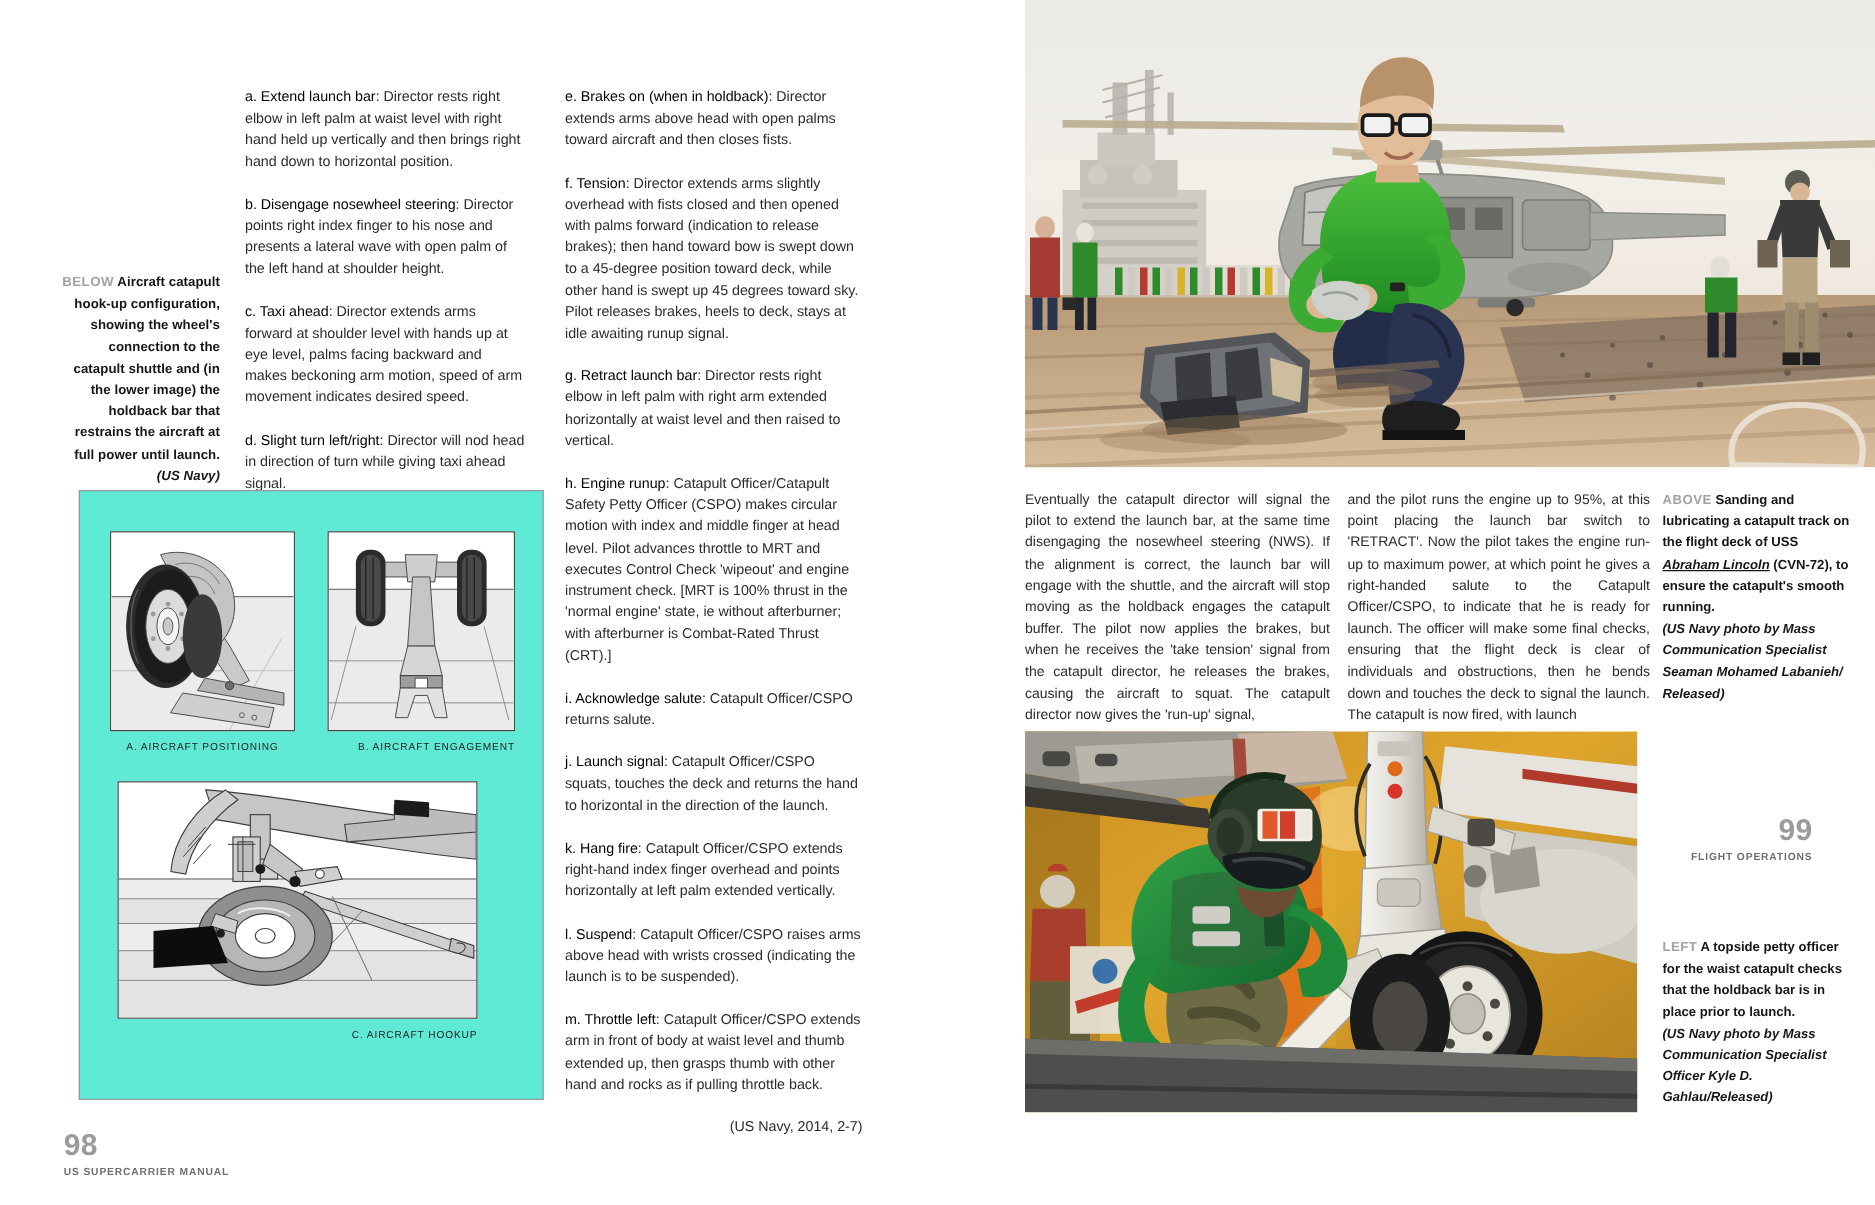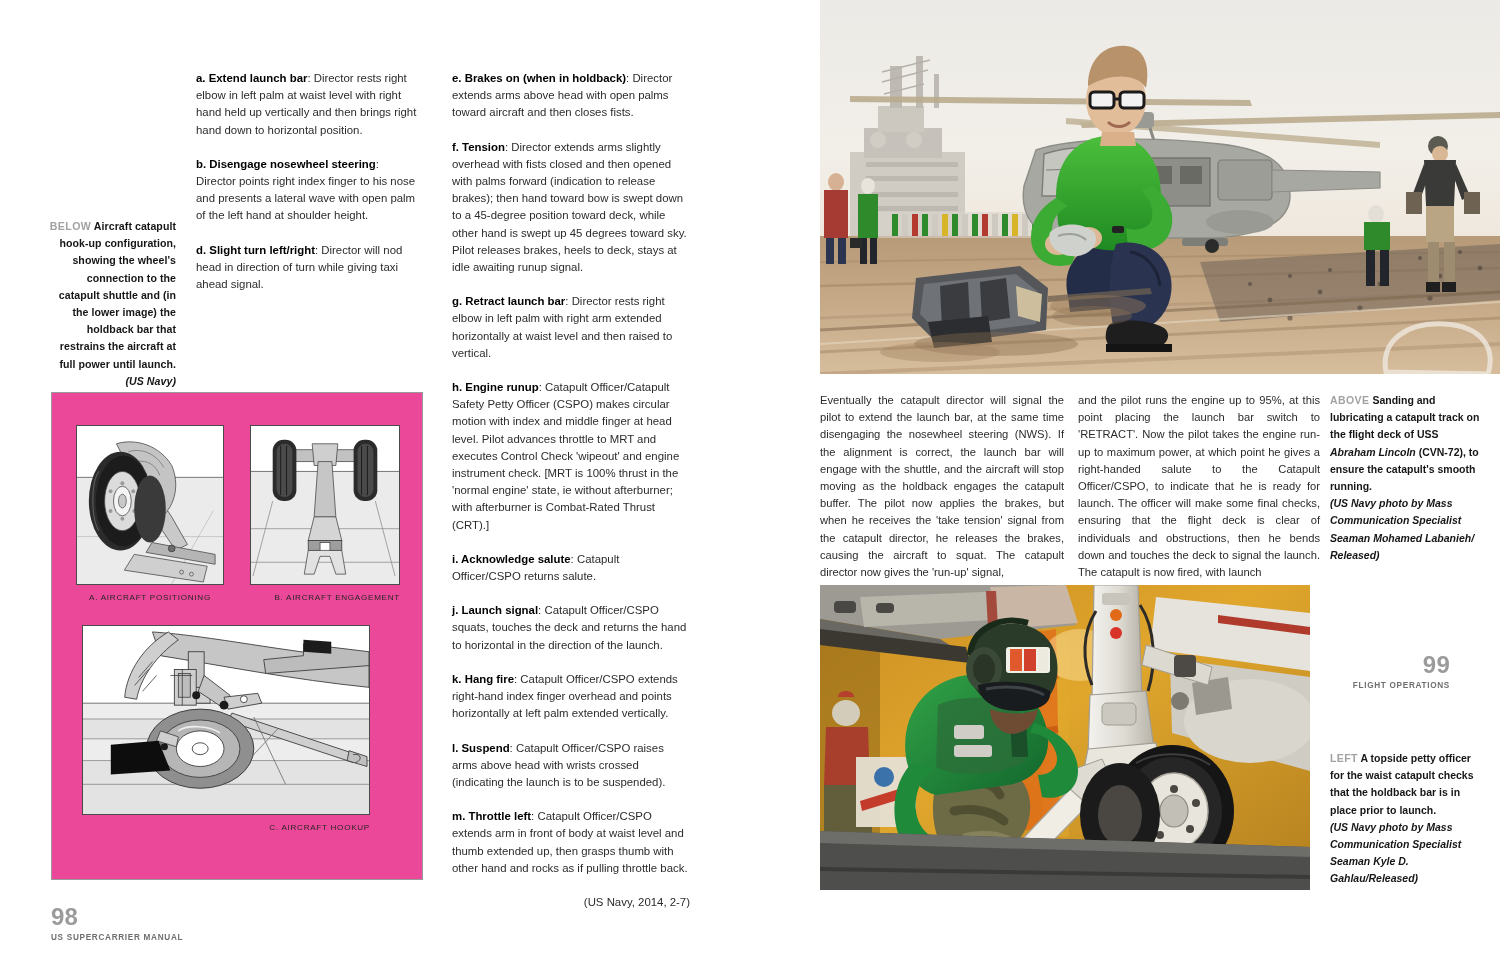--- a/index.html
+++ b/index.html
@@ -20,27 +20,27 @@
     font-size: 10.6px; line-height: 17.2px; font-weight: bold;
     color: #161616; letter-spacing: .005em;
   }
   .margin-caption .kicker { color: #a2a2a2; font-weight: bold; letter-spacing: .04em; }
   .margin-caption .credit { font-style: italic; font-weight: bold; }
 
   .col { position: absolute; font-size: 11.4px; line-height: 17.2px; color: #2b2b2b; }
   .col-1 { left: 196px; top: 70px; width: 224px; }
   .col-2 { left: 452px; top: 70px; width: 238px; }
   .col p { margin-bottom: 17px; text-align: left; }
-  .col p b { color: #000; font-weight: bold; }
+  .col p b { color: #000; font-weight: normal; }
   .col .src { text-align: right; margin-bottom: 0; }
 
   
   .diagram-box {
-    position: absolute; left: 51px; top: 392px; width: 372px; height: 488px;
-    border: 1.6px solid #9a9a9a; background: #ec4899;
+    position: absolute; left: 63px; top: 392px; width: 372px; height: 488px;
+    border: 1.6px solid #9a9a9a; background: #5eead4;
   }
   .dpanel { position: absolute; border: 1.2px solid #4a4a4a; background: #fff; overflow: hidden; }
   .dpanel-a { left: 24px; top: 32px;  width: 148px; height: 160px; }
   .dpanel-b { left: 198px; top: 32px; width: 150px; height: 160px; }
   .dpanel-c { left: 30px; top: 232px; width: 288px; height: 190px; }
   .dlabel {
     position: absolute; font-size: 8.1px; letter-spacing: .09em;
     color: #262626; font-weight: normal; white-space: nowrap;
   }
   .dlabel-a { left: 24px; top: 200px; width: 148px; text-align: center; }
@@ -61,21 +61,21 @@
   .rcol { position: absolute; font-size: 11.2px; line-height: 17.2px; color: #2b2b2b; text-align: justify; }
   .rcol-1 { left: 70px; top: 392px; width: 244px; }
   .rcol-2 { left: 328px; top: 392px; width: 242px; }
 
   .side-caption {
     position: absolute; left: 580px; width: 150px;
     font-size: 10.5px; line-height: 17.2px; font-weight: bold; color: #161616;
   }
   .side-caption .kicker { color: #a2a2a2; font-weight: bold; letter-spacing: .04em; }
   .side-caption .credit { font-style: italic; font-weight: bold; display: block; }
-  .side-caption em { font-style: italic; }
+  .side-caption em { font-style: italic; text-decoration: underline; }
   .cap-above { top: 392px; }
   .cap-left  { top: 750px; }
 
   .folio-right { position: absolute; right: 50px; bottom: 22px; text-align: right; }
 
   
   svg.art { display:block; width:100%; height:100%; }
 </style>
 </head>
 <body>
@@ -86,20 +86,21 @@
 
     <div class="margin-caption">
       <span class="kicker">BELOW</span>
       <span>Aircraft catapult hook-up configuration, showing the wheel's connection to the catapult shuttle and (in the lower image) the holdback bar that restrains the aircraft at full power until launch.</span>
       <span class="credit">(US Navy)</span>
     </div>
 
     <div class="col col-1">
       <p><b>a. Extend launch bar</b><span>: Director rests right elbow in left palm at waist level with right hand held up vertically and then brings right hand down to horizontal position.</span></p>
       <p><b>b. Disengage nosewheel steering</b><span>: Director points right index finger to his nose and presents a lateral wave with open palm of the left hand at shoulder height.</span></p>
+      <p><b>c. Taxi ahead</b><span>: Director extends arms forward at shoulder level with hands up at eye level, palms facing backward and makes beckoning arm motion, speed of arm movement indicates desired speed.</span></p>
       <p><b>d. Slight turn left/right</b><span>: Director will nod head in direction of turn while giving taxi ahead signal.</span></p>
     </div>
 
     <div class="col col-2">
       <p><b>e. Brakes on (when in holdback)</b><span>: Director extends arms above head with open palms toward aircraft and then closes fists.</span></p>
       <p><b>f. Tension</b><span>: Director extends arms slightly overhead with fists closed and then opened with palms forward (indication to release brakes); then hand toward bow is swept down to a 45-degree position toward deck, while other hand is swept up 45 degrees toward sky. Pilot releases brakes, heels to deck, stays at idle awaiting runup signal.</span></p>
       <p><b>g. Retract launch bar</b><span>: Director rests right elbow in left palm with right arm extended horizontally at waist level and then raised to vertical.</span></p>
       <p><b>h. Engine runup</b><span>: Catapult Officer/Catapult Safety Petty Officer (CSPO) makes circular motion with index and middle finger at head level. Pilot advances throttle to MRT and executes Control Check 'wipeout' and engine instrument check. [MRT is 100% thrust in the 'normal engine' state, ie without afterburner; with afterburner is Combat-Rated Thrust (CRT).]</span></p>
       <p><b>i. Acknowledge salute</b><span>: Catapult Officer/CSPO returns salute.</span></p>
       <p><b>j. Launch signal</b><span>: Catapult Officer/CSPO squats, touches the deck and returns the hand to horizontal in the direction of the launch.</span></p>
@@ -624,21 +625,21 @@
 
         <path d="M0 246 L490 262 L490 305 L0 305 Z" fill="#4e4e4c"></path>
         <path d="M0 246 L490 262 L490 272 L0 258 Z" fill="#6d6d69"></path>
         <path d="M0 284 L490 292" stroke="#3a3a38" stroke-width="4"></path>
       </svg>
     </div>
 
     <div class="side-caption cap-left">
       <span class="kicker">LEFT</span>
       <span>A topside petty officer for the waist catapult checks that the holdback bar is in place prior to launch.</span>
-      <span class="credit">(US Navy photo by Mass Communication Specialist Seaman Kyle D. Gahlau/Released)</span>
+      <span class="credit">(US Navy photo by Mass Communication Specialist Officer Kyle D. Gahlau/Released)</span>
     </div>
 
     <div class="folio-right">
       <div class="folio-num">99</div>
       <div class="folio-txt">FLIGHT OPERATIONS</div>
     </div>
   </div>
 
 </div>
 

